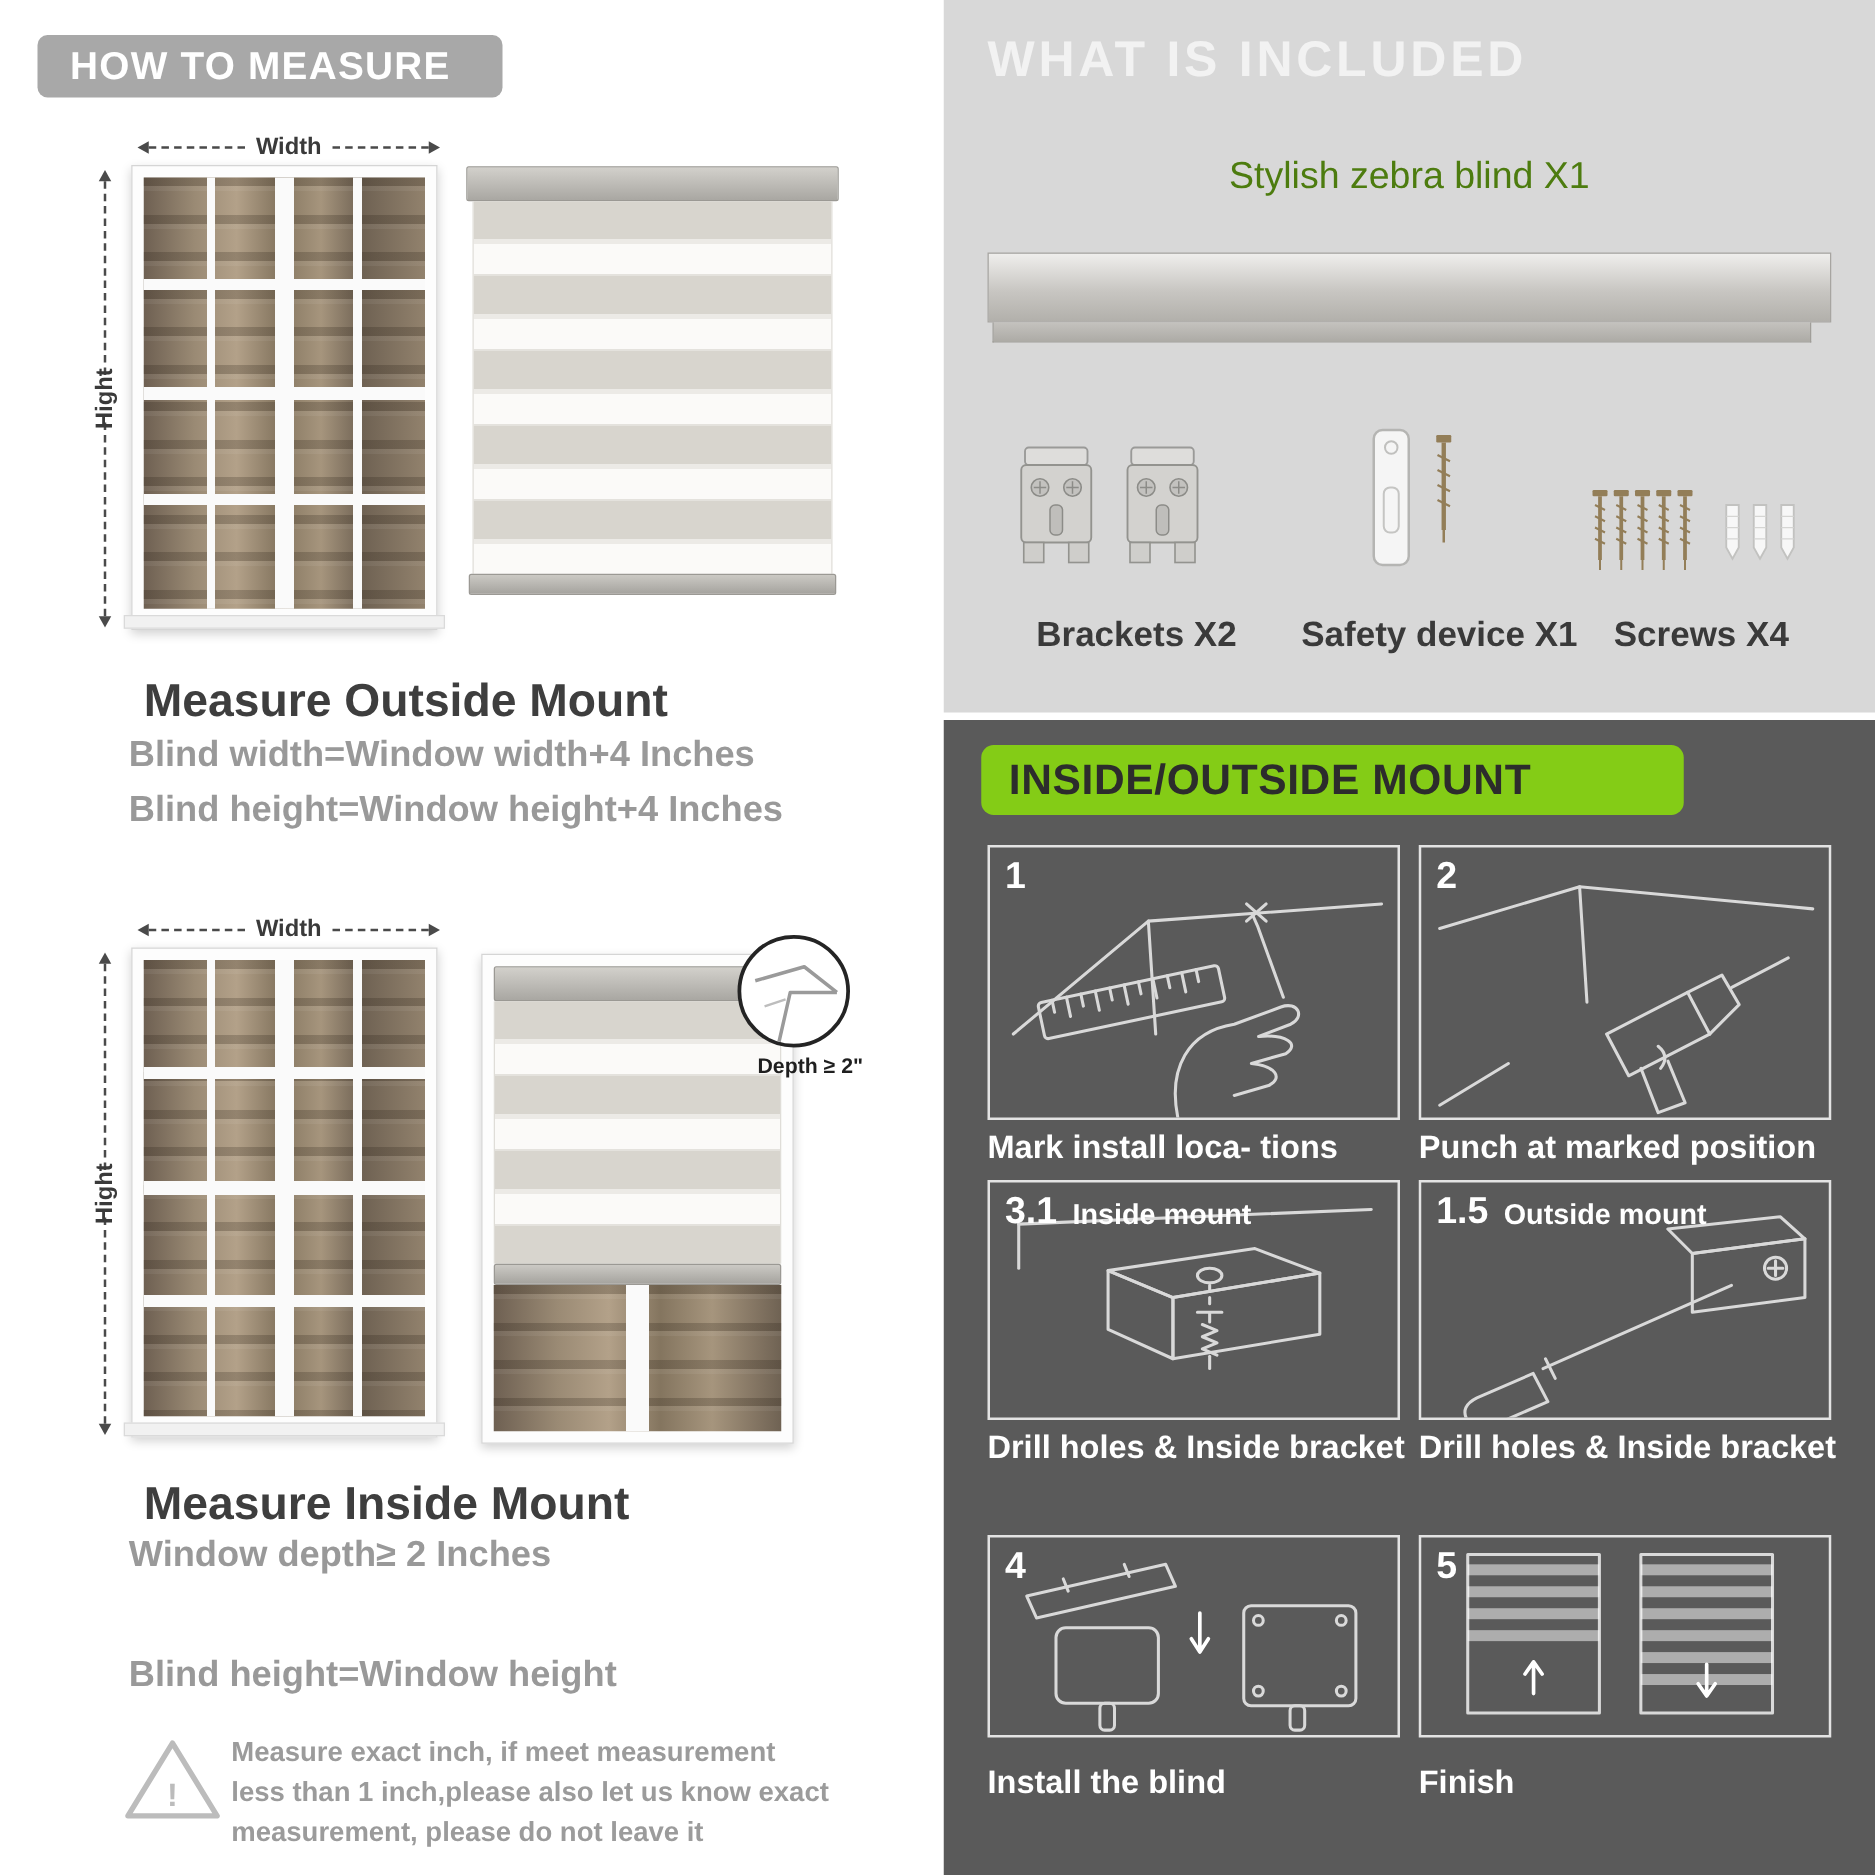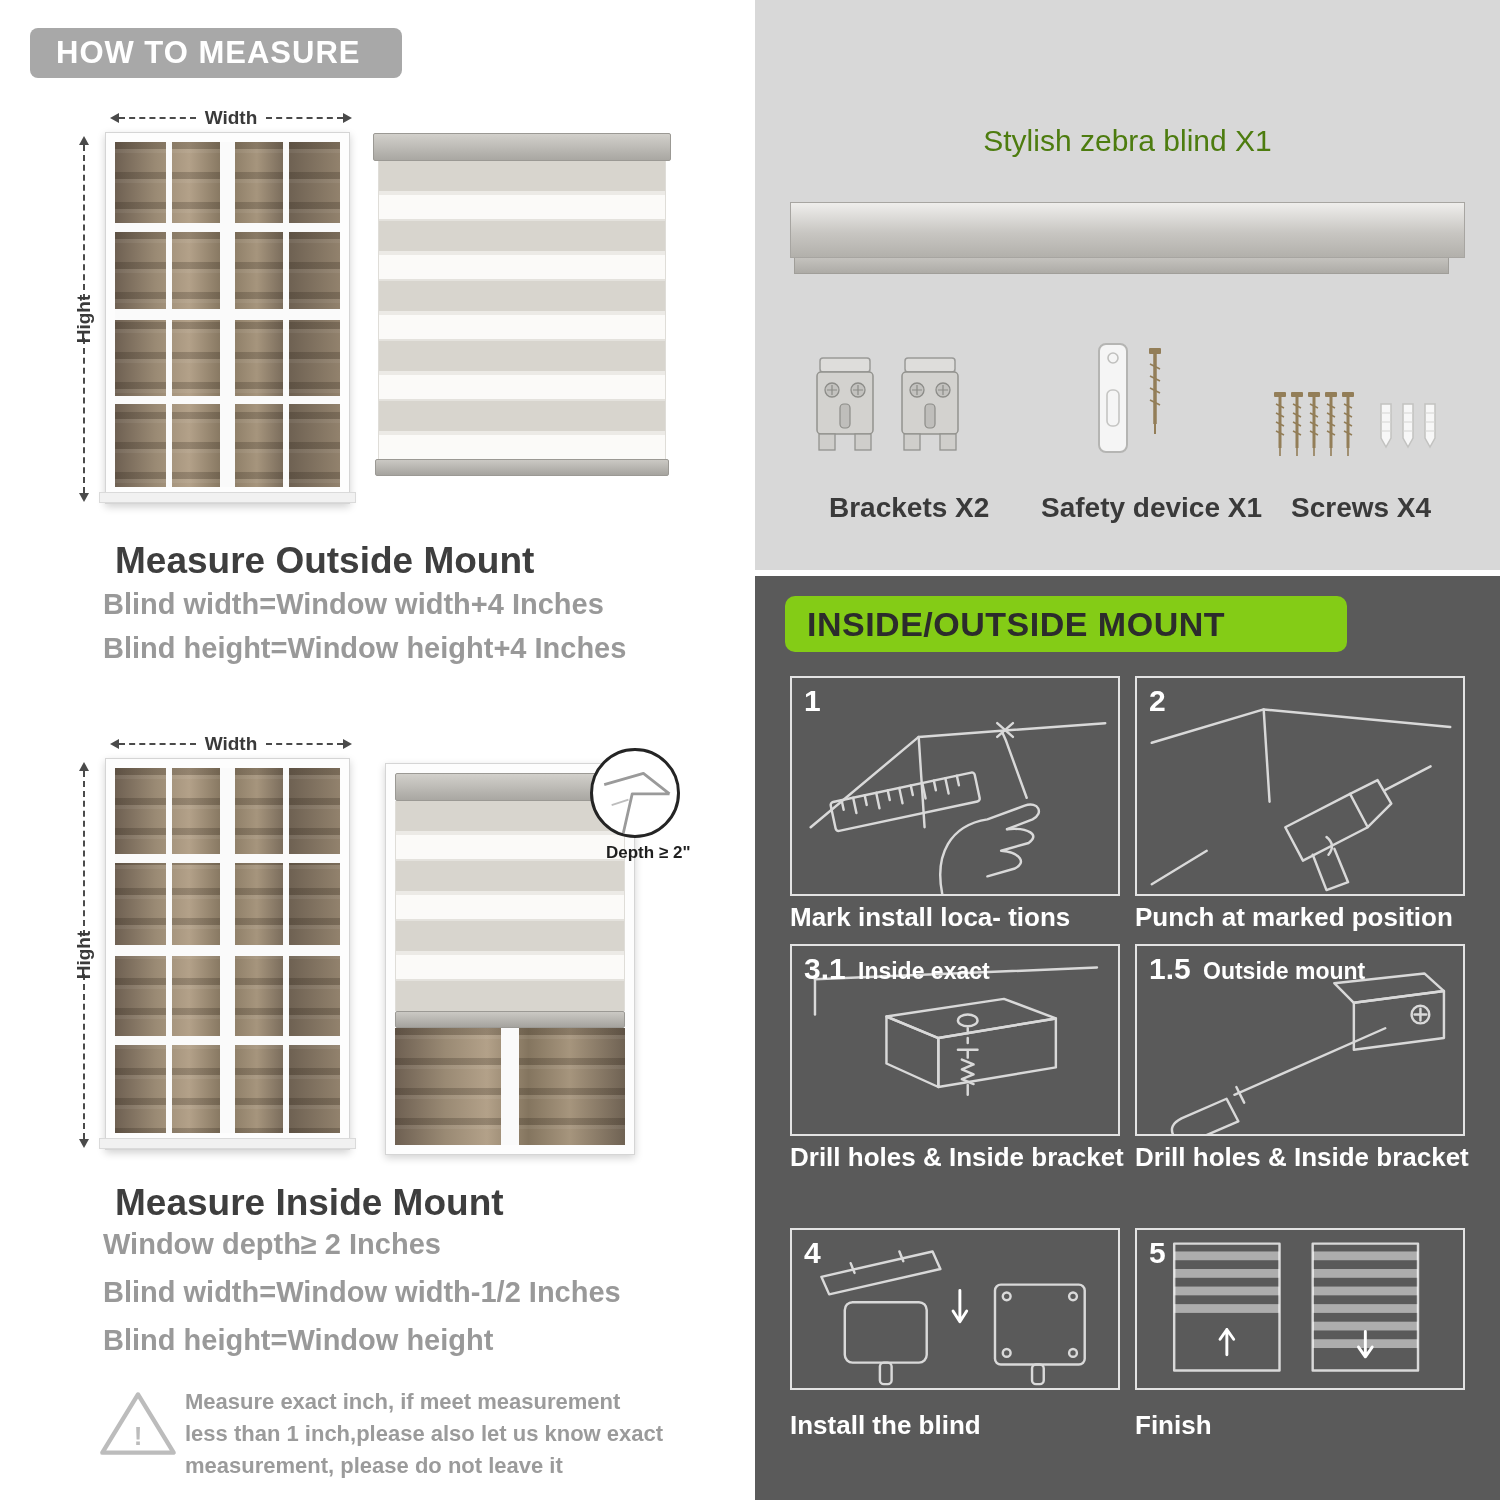--- a/index.html
+++ b/index.html
@@ -154,32 +154,32 @@
   <div class="depth-circle" style="left:590px;top:748px;">
     <svg viewBox="0 0 90 90" width="84" height="84">
       <path d="M12 36 L54 24 L82 46 M32 90 L42 46 L82 46" stroke="#9a9a9a" stroke-width="3" fill="none" stroke-linejoin="round"></path>
       <path d="M20 58 L38 52" stroke="#bdbdbd" stroke-width="2" fill="none"></path>
     </svg>
   </div>
   <div class="depth-label" style="left:606px;top:843px;">Depth ≥ 2"</div>
 
   <h2 class="measure-heading" style="left:103px;top:1170px;">Measure Inside Mount</h2>
   <p class="measure-line" style="left:103px;top:1228px;">Window depth≥ 2 Inches</p>
-  <p class="measure-line" style="left:103px;top:1276px;">Blind width=Window width-1/2 Inches</p>
   <p class="measure-line" style="left:103px;top:1324px;">Blind height=Window height</p>
 
   <div class="warn-wrap">
     <svg viewBox="0 0 92 82" width="80" height="72">
       <path d="M46 7 L87 74 H5 Z" fill="none" stroke="#bcbcbc" stroke-width="5" stroke-linejoin="round"></path>
     </svg>
     <span class="warn-mark">!</span>
   </div>
   <p class="warn-text">Measure exact inch, if meet measurement less than 1 inch,please also let us know exact measurement, please do not leave it</p>
 
   <div class="right-top">
+    <h2 class="included-title">WHAT IS INCLUDED</h2>
     <p class="blind-x1-label">Stylish zebra blind X1</p>
 
     <div class="headrail">
       <div class="headrail-main"></div>
       <div class="headrail-lip"></div>
     </div>
 
     <svg class="abs" style="left:58px;top:346px;" width="150" height="112" viewBox="0 0 150 112">
       <defs>
         <g id="brk">
@@ -280,21 +280,21 @@
         <path d="M95 72 L215 54 L268 74 L148 94 Z"></path>
         <path d="M148 94 L268 74 L268 124 L148 144 Z"></path>
         <path d="M95 72 L148 94 L148 144 L95 120 Z"></path>
         <ellipse cx="178" cy="76" rx="10" ry="6"></ellipse>
         <line x1="178" y1="84" x2="178" y2="104" stroke-dasharray="5 5"></line>
         <path d="M168 106 h20 M178 106 v8"></path>
         <path d="M172 116 l12 5 l-12 5 l12 5 l-12 5 l12 5"></path>
         <path d="M178 142 l0 10"></path>
       </svg>
       <span class="step-num">3.1</span>
-      <span class="step-sub">Inside exact</span>
+      <span class="step-sub">Inside mount</span>
     </div>
     <p class="step-caption" style="left:35px;top:566px;">Drill holes &amp;  Inside bracket</p>
 
     <div class="step-box" style="left:380px;top:368px;width:330px;height:192px;">
       <svg class="step-art line-art" viewBox="0 0 330 192">
         <path d="M200 38 L292 28 L312 46 L220 58 Z"></path>
         <path d="M220 58 L312 46 L312 94 L220 106 Z"></path>
         <circle cx="288" cy="70" r="9"></circle>
         <path d="M282 70 h12 M288 64 v12"></path>
         <line x1="98" y1="152" x2="252" y2="84"></line>

